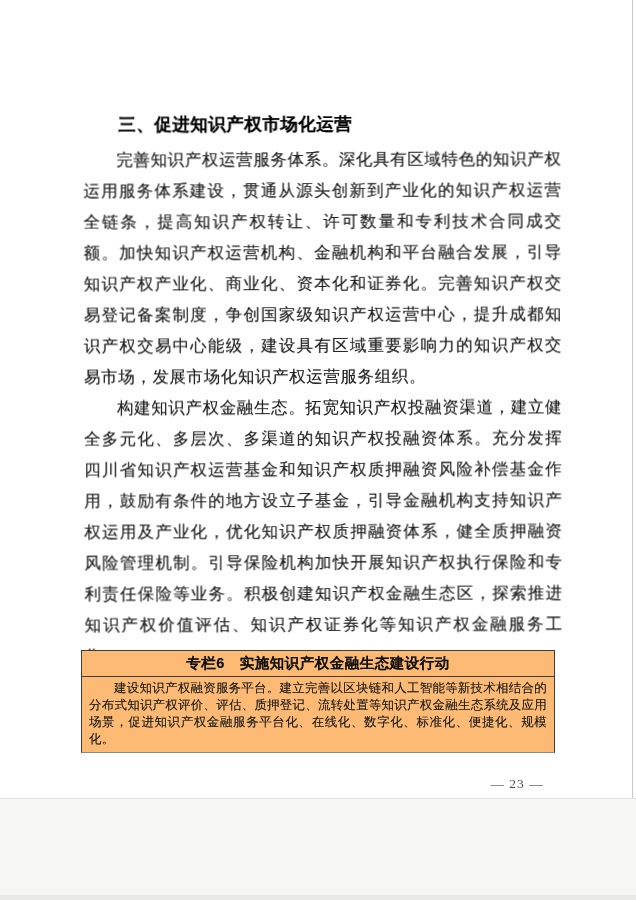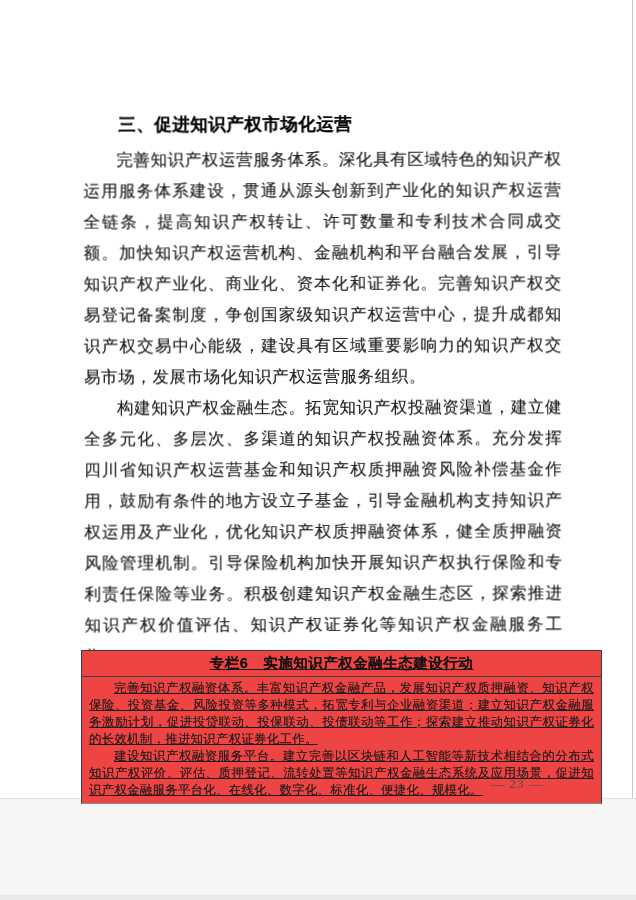--- a/index.html
+++ b/index.html
@@ -69,28 +69,27 @@
     text-justify: inter-character;
     text-indent: 2em;
     letter-spacing: 0.6px;
     text-shadow: 0 0 0.5px rgba(0,0,0,0.45);
   }
   
   .feature-box {
     position: absolute;
     left: 81px;
     top: 650px;
-    width: 521px;
+    width: 474px;
     border: 1px solid #3d3d3d;
     border-bottom-color: #8a8a8a;
-    background: #ef4444;
+    background: #fdba74;
     color: #1c1c1c;
     filter: blur(0.3px);
     box-sizing: border-box;
-    text-decoration: underline;
   }
   .feature-box-header {
     font-family: "Liberation Sans", "DejaVu Sans", sans-serif;
     font-weight: bold;
     font-size: 14.5px;
     text-align: center;
     line-height: 25px;
     height: 25px;
     border-bottom: 1px solid #3d3d3d;
     color: #111;
@@ -132,18 +131,17 @@
 
 <div class="content">
   <h1 class="section-heading">三、促进知识产权市场化运营</h1>
   <p class="body-paragraph">完善知识产权运营服务体系。深化具有区域特色的知识产权运用服务体系建设，贯通从源头创新到产业化的知识产权运营全链条，提高知识产权转让、许可数量和专利技术合同成交额。加快知识产权运营机构、金融机构和平台融合发展，引导知识产权产业化、商业化、资本化和证券化。完善知识产权交易登记备案制度，争创国家级知识产权运营中心，提升成都知识产权交易中心能级，建设具有区域重要影响力的知识产权交易市场，发展市场化知识产权运营服务组织。</p>
   <p class="body-paragraph">构建知识产权金融生态。拓宽知识产权投融资渠道，建立健全多元化、多层次、多渠道的知识产权投融资体系。充分发挥四川省知识产权运营基金和知识产权质押融资风险补偿基金作用，鼓励有条件的地方设立子基金，引导金融机构支持知识产权运用及产业化，优化知识产权质押融资体系，健全质押融资风险管理机制。引导保险机构加快开展知识产权执行保险和专利责任保险等业务。积极创建知识产权金融生态区，探索推进知识产权价值评估、知识产权证券化等知识产权金融服务工作。</p>
 </div>
 
 <div class="feature-box">
   <div class="feature-box-header">专栏6　实施知识产权金融生态建设行动</div>
   <div class="feature-box-body">
-    <p class="box-paragraph">完善知识产权融资体系。丰富知识产权金融产品，发展知识产权质押融资、知识产权保险、投资基金、风险投资等多种模式，拓宽专利与企业融资渠道；建立知识产权金融服务激励计划，促进投贷联动、投保联动、投债联动等工作；探索建立推动知识产权证券化的长效机制，推进知识产权证券化工作。</p>
     <p class="box-paragraph">建设知识产权融资服务平台。建立完善以区块链和人工智能等新技术相结合的分布式知识产权评价、评估、质押登记、流转处置等知识产权金融生态系统及应用场景，促进知识产权金融服务平台化、在线化、数字化、标准化、便捷化、规模化。</p>
   </div>
 </div>
 
 <div class="page-number">— 23 —</div>
 
 </body></html>

